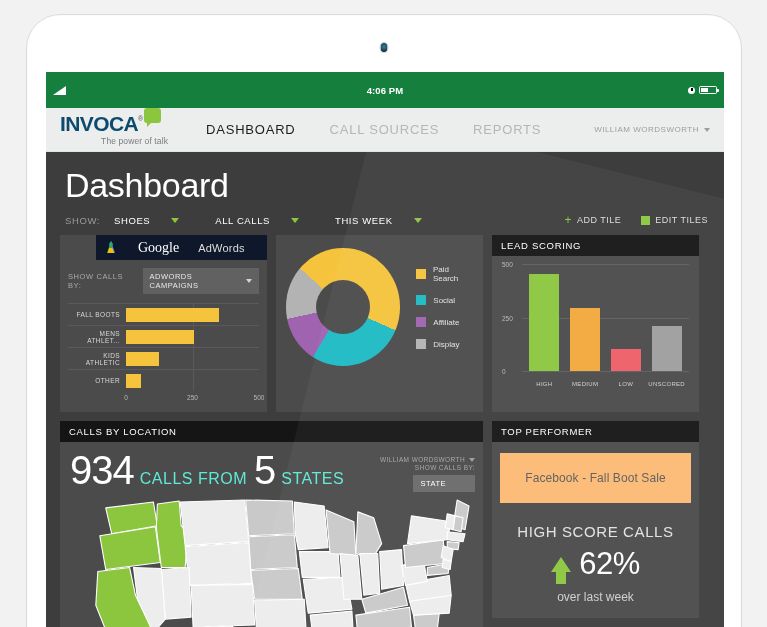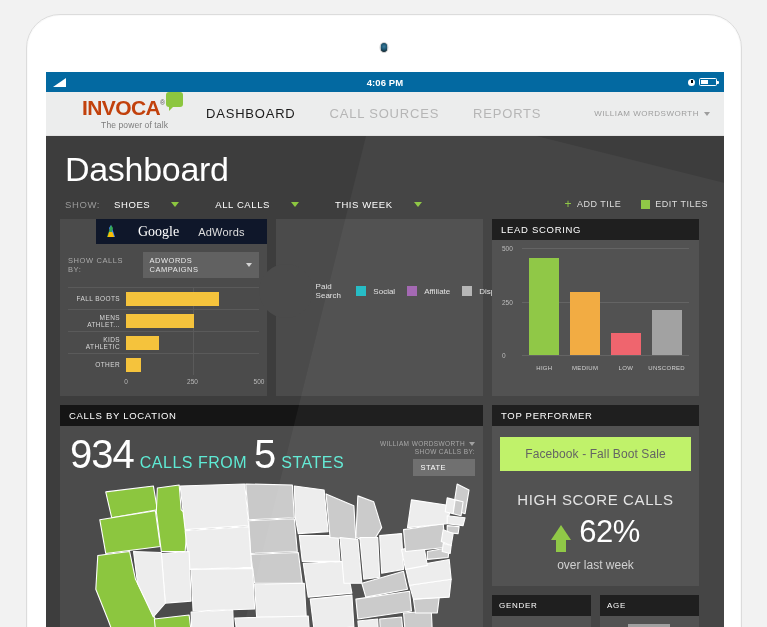--- a/index.html
+++ b/index.html
@@ -30,21 +30,21 @@
   .screen {
     position: absolute;
     left: 19px; top: 57px;
     width: 678px; height: 640px;
     background: #3d3d3d;
     overflow: hidden;
   }
 
   
   .statusbar {
-    height: 20px; background: #0369a1;
+    height: 36px; background: #15803d;
     display: flex; align-items: center;
     padding: 0 7px; color: #fff;
     font-size: 9.5px; font-weight: bold;
     position: relative;
   }
   .sb-signal { width: 14px; height: 9px; position: relative; }
   .sb-signal::after {
     content: ""; position: absolute; left: 0; bottom: 0;
     width: 0; height: 0;
     border-style: solid; border-width: 0 0 9px 13px;
@@ -81,22 +81,22 @@
   
   .topnav {
     height: 44px; background: #eceded;
     display: flex; align-items: center;
     padding: 0 14px;
     border-bottom: 1px solid #e2e2e2;
   }
   .logo { display: flex; flex-direction: column; width: 124px; position: relative; }
   .logo-row { display: flex; align-items: flex-start; }
   .logo-word {
-    font-size: 21px; font-weight: bold; color: #c2410c;
-    letter-spacing: -.6px; line-height: 1; margin-left: 22px;
+    font-size: 21px; font-weight: bold; color: #0c4a6e;
+    letter-spacing: -.6px; line-height: 1;
   }
   .logo-tm { font-size: 7px; color: #555; margin-top: 2px; }
   .logo-bubble {
     width: 17px; height: 15px; background: #8cc63f;
     border-radius: 3px; margin-left: 1px; margin-top: -5px;
     position: relative;
   }
   .logo-bubble::after {
     content: ""; position: absolute; left: 3px; bottom: -4px;
     width: 0; height: 0;
@@ -251,21 +251,21 @@
 
   
   .donut-wrap { display: flex; align-items: center; height: 128px; }
   .donut { width: 118px; height: 118px; position: relative; margin-left: 2px; }
   .donut-hole {
     position: absolute; left: 50%; top: 50%;
     transform: translate(-50%,-50%);
     width: 54px; height: 54px; border-radius: 50%;
     background: #4b4b4b;
   }
-  .legend { margin-left: 16px; display: flex; flex-direction: row; gap: 12px; }
+  .legend { margin-left: 16px; display: flex; flex-direction: column; gap: 12px; }
   .legend-item { display: flex; align-items: center; gap: 7px; }
   .legend-sw { width: 10px; height: 10px; }
   .legend-lab { font-size: 8px; color: #e0e0e0; }
 
   
   .vbar-chart { position: relative; height: 125px; padding-left: 22px; }
   .vbar-grid { position: absolute; left: 22px; right: 2px; top: 0; bottom: 18px; }
   .vbar-gl {
     position: absolute; left: 0; right: 0; height: 1px; background: #5d5d5d;
   }
@@ -301,23 +301,23 @@
   .loc-select {
     display: inline-flex; align-items: center; gap: 22px;
     background: #6a6a6a; color: #fff; font-size: 7.5px;
     padding: 4px 7px; margin-top: 4px; letter-spacing: .5px; cursor: pointer;
   }
   .map-wrap { margin-top: 4px; padding: 0 4px; }
   .map-wrap svg { display: block; width: 100%; height: auto; }
 
   
   .tp-pill {
-    background: #bef264; color: #5d5d5d;
+    background: #fdba74; color: #5d5d5d;
     font-size: 12px; text-align: center;
-    padding: 10px 0; margin: 5px 3px 0 3px;
+    padding: 18px 0; margin: 5px 3px 0 3px;
     letter-spacing: .1px;
   }
   .tp-sub {
     text-align: center; color: #e2e2e2;
     font-size: 15px; margin-top: 20px; letter-spacing: .6px;
   }
   .tp-row {
     display: flex; align-items: center; justify-content: center;
     gap: 8px; margin-top: 6px;
   }

